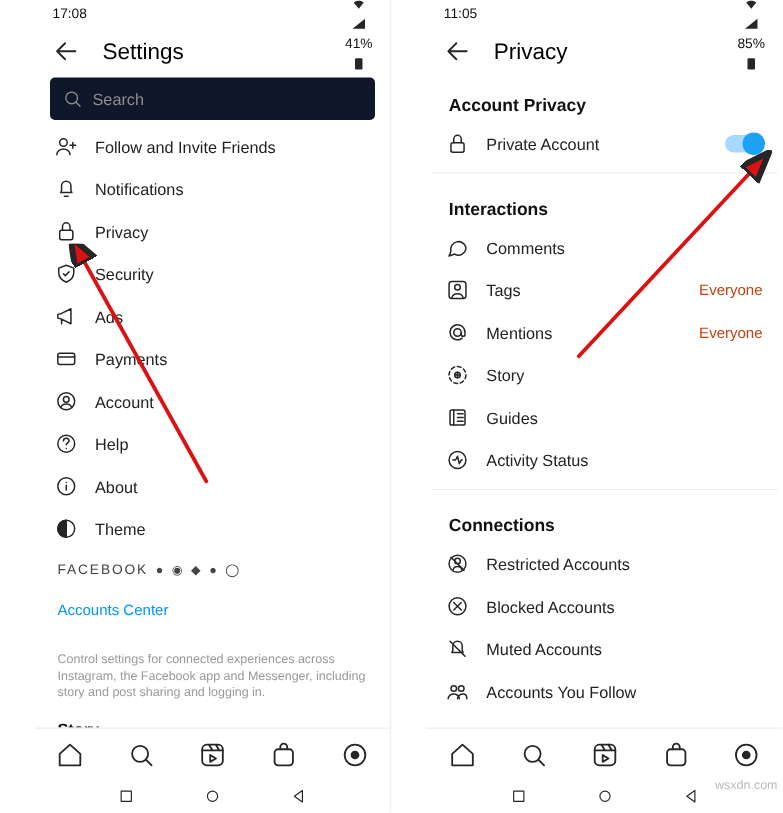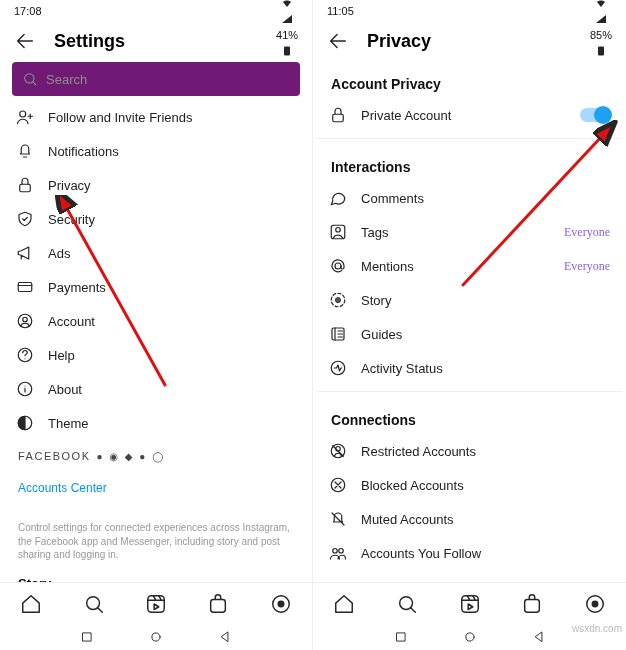--- a/index.html
+++ b/index.html
@@ -13,20 +13,21 @@
     position: relative;
   }
   .screens { display: flex; height: 100%; }
   .screen {
     width: 358px;
     height: 100%;
     display: flex;
     flex-direction: column;
     position: relative;
     border-right: 1px solid #eee;
+    padding-left: 28px;
   }
   .screen:last-child { border-right: none; }
 
   .status-bar {
     height: 22px;
     display: flex;
     align-items: center;
     justify-content: space-between;
     padding: 0 14px;
     font-size: 11px;
@@ -34,25 +35,25 @@
   }
   .status-icons { display: flex; align-items: center; gap: 4px; flex-direction: column; }
   .status-icons svg, .status-icons span.ic { width: 12px; height: 12px; }
 
   .app-header {
     display: flex;
     align-items: center;
     padding: 8px 14px 10px 14px;
     gap: 18px;
   }
-  .app-header .title { font-size: 18px; font-weight: 700; }
+  .app-header .title { font-size: 18px; font-weight: 400; }
 
   .search-box {
     margin: 0 12px 4px 12px;
-    background: #701a75;
+    background: #0f172a;
     border-radius: 4px;
     height: 34px;
     display: flex;
     align-items: center;
     padding: 0 10px;
     gap: 8px;
     color: #8e8e8e;
     font-size: 13px;
   }
 
@@ -61,21 +62,21 @@
     display: flex;
     align-items: center;
     padding: 8px 12px;
     gap: 14px;
     font-size: 13px;
     color: #222;
     min-height: 34px;
   }
   .row .icon { width: 18px; height: 18px; flex: 0 0 18px; display:flex;align-items:center;justify-content:center; }
   .row .label { flex: 1; }
-  .row .meta { font-size: 12px; color: #8b5cf6; font-family: Liberation Serif, serif; }
+  .row .meta { font-size: 12px; color: #c2410c; }
 
   .section-head {
     font-size: 14px;
     font-weight: 700;
     padding: 14px 14px 6px 14px;
     color: #111;
   }
   .divider { height: 1px; background: #eee; margin: 6px 0; }
 
   .footer-text {

